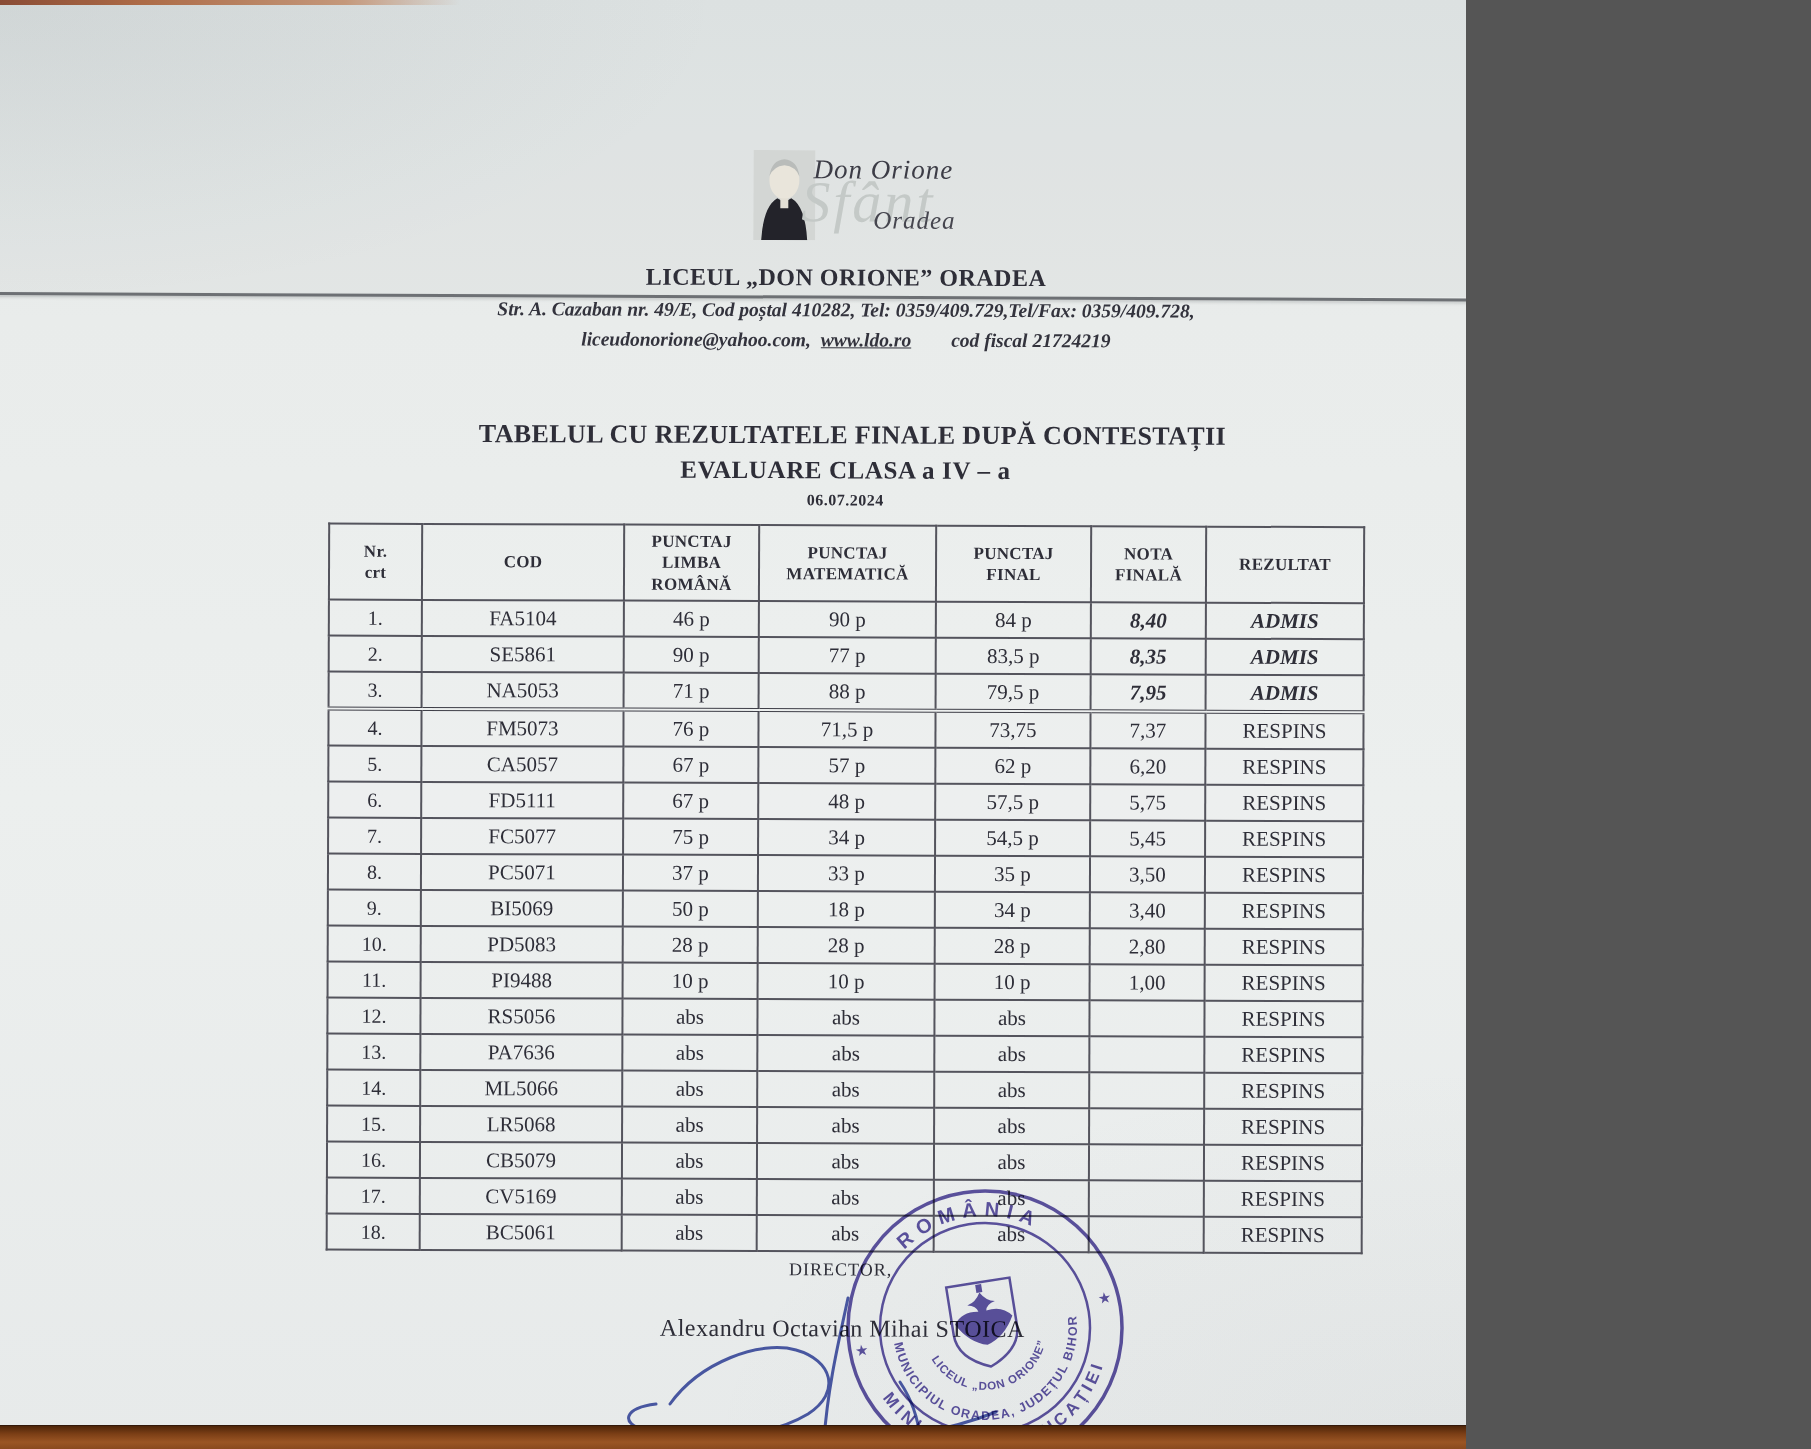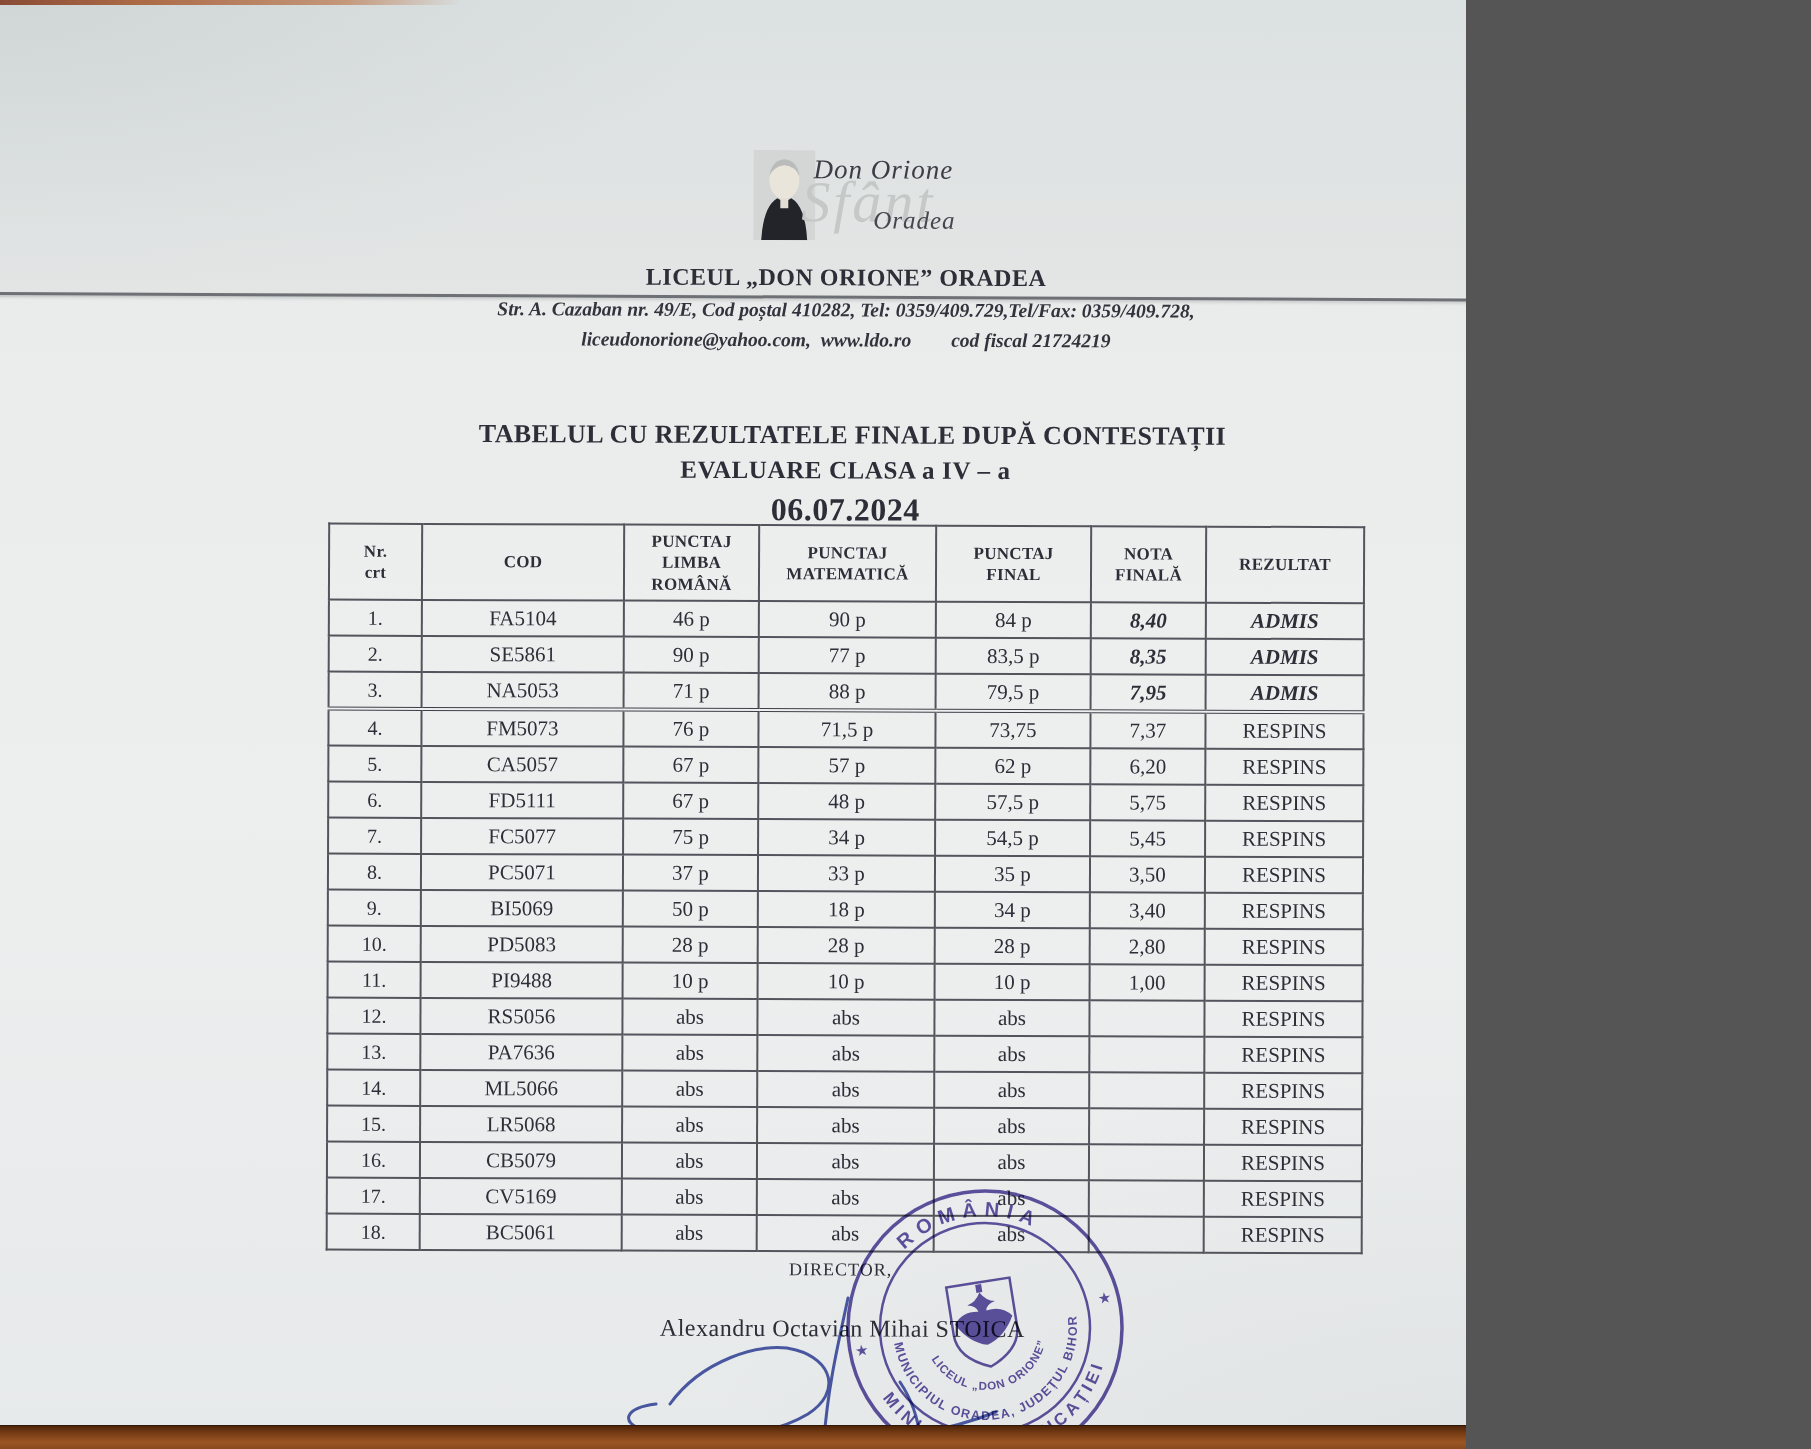--- a/index.html
+++ b/index.html
@@ -27,27 +27,27 @@
   .ctr{position:absolute;transform:translateX(-50%);white-space:nowrap;text-align:center;}
 
   
   .portrait{position:absolute;left:752px;top:150px;width:62px;height:90px;}
   .logo-name{position:absolute;left:812px;top:154px;font-style:italic;font-size:27px;color:#3c3c46;letter-spacing:1px;}
   .logo-watermark{position:absolute;left:800px;top:168px;font-style:italic;font-size:58px;color:#c4c9c7;letter-spacing:3px;}
   .logo-city{position:absolute;left:872px;top:206px;font-style:italic;font-size:25px;color:#46464f;letter-spacing:1px;}
   .school-name{left:845px;top:264px;font-weight:bold;font-size:24px;letter-spacing:.5px;}
   .addr{left:845px;top:299px;font-weight:bold;font-style:italic;font-size:19.5px;color:#33333d;}
   .contact{left:845px;top:329px;font-weight:bold;font-style:italic;font-size:19.5px;color:#33333d;}
-  .contact .web{margin:0 14px 0 10px;}
+  .contact .web{text-decoration:underline;margin:0 14px 0 10px;}
   .contact .fiscal{margin-left:26px;}
 
   
   .title1{left:852px;top:420px;font-weight:bold;font-size:26px;letter-spacing:.4px;}
   .title2{left:845px;top:456px;font-weight:bold;font-size:25px;letter-spacing:.6px;}
-  .title-date{left:845px;top:491px;font-weight:bold;font-size:32px;letter-spacing:.5px;}
+  .title-date{left:845px;top:491px;font-weight:bold;font-size:16px;letter-spacing:.5px;}
 
   
   table.results{position:absolute;left:328px;top:524px;width:1035px;border-collapse:collapse;table-layout:fixed;
     background:rgba(255,255,255,.06);}
   table.results th,table.results td{border:2px solid #54545d;text-align:center;vertical-align:middle;padding:0;}
   table.results th{height:74px;font-size:17px;font-weight:bold;white-space:pre-line;line-height:1.25;letter-spacing:.3px;}
   table.results td{height:34px;font-size:21px;line-height:1;}
   table.results td.b{font-weight:bold;font-style:italic;}
   table.results tr.section-end td{border-bottom:4px double #3f3f48;}
   table.results td:nth-child(1){font-size:20px;}

